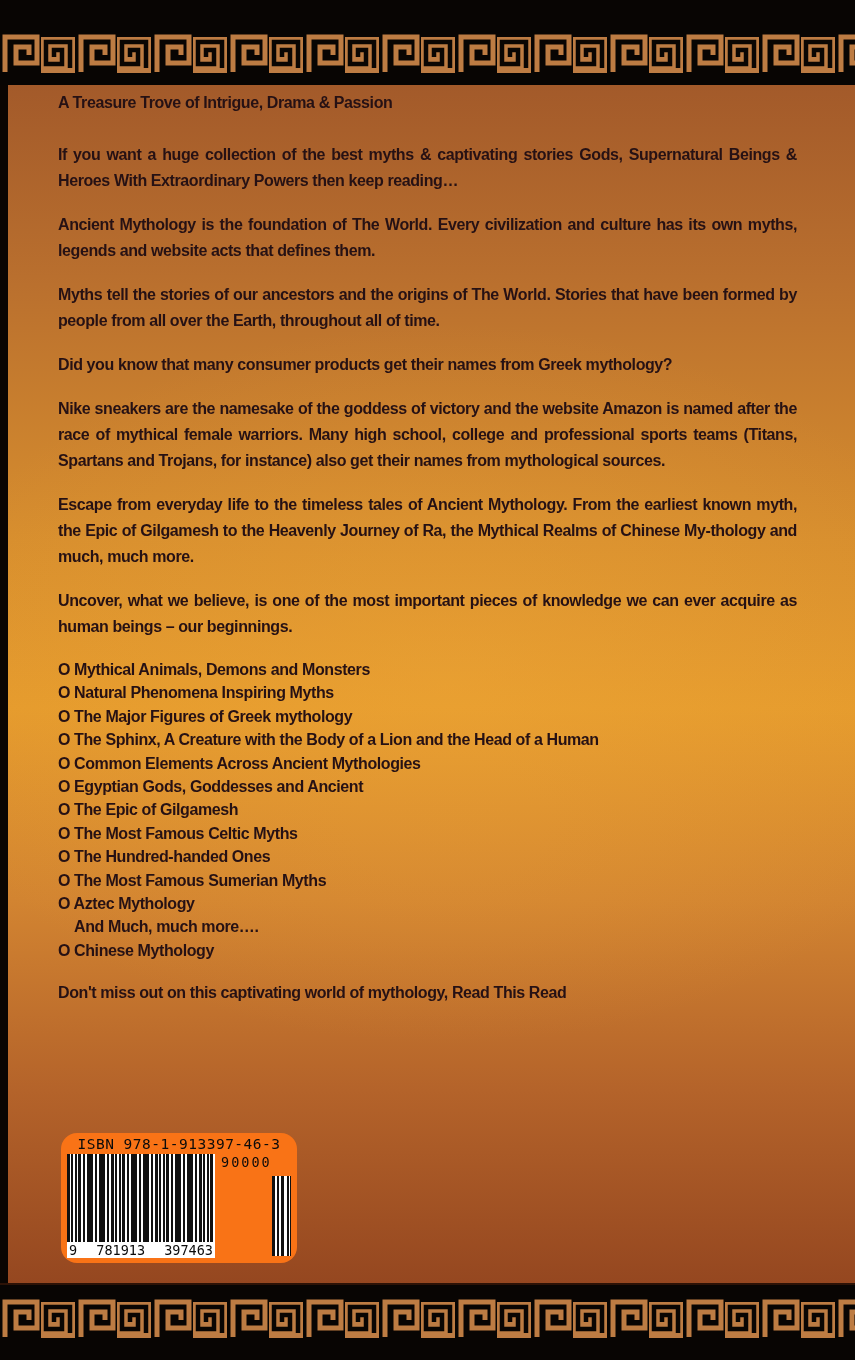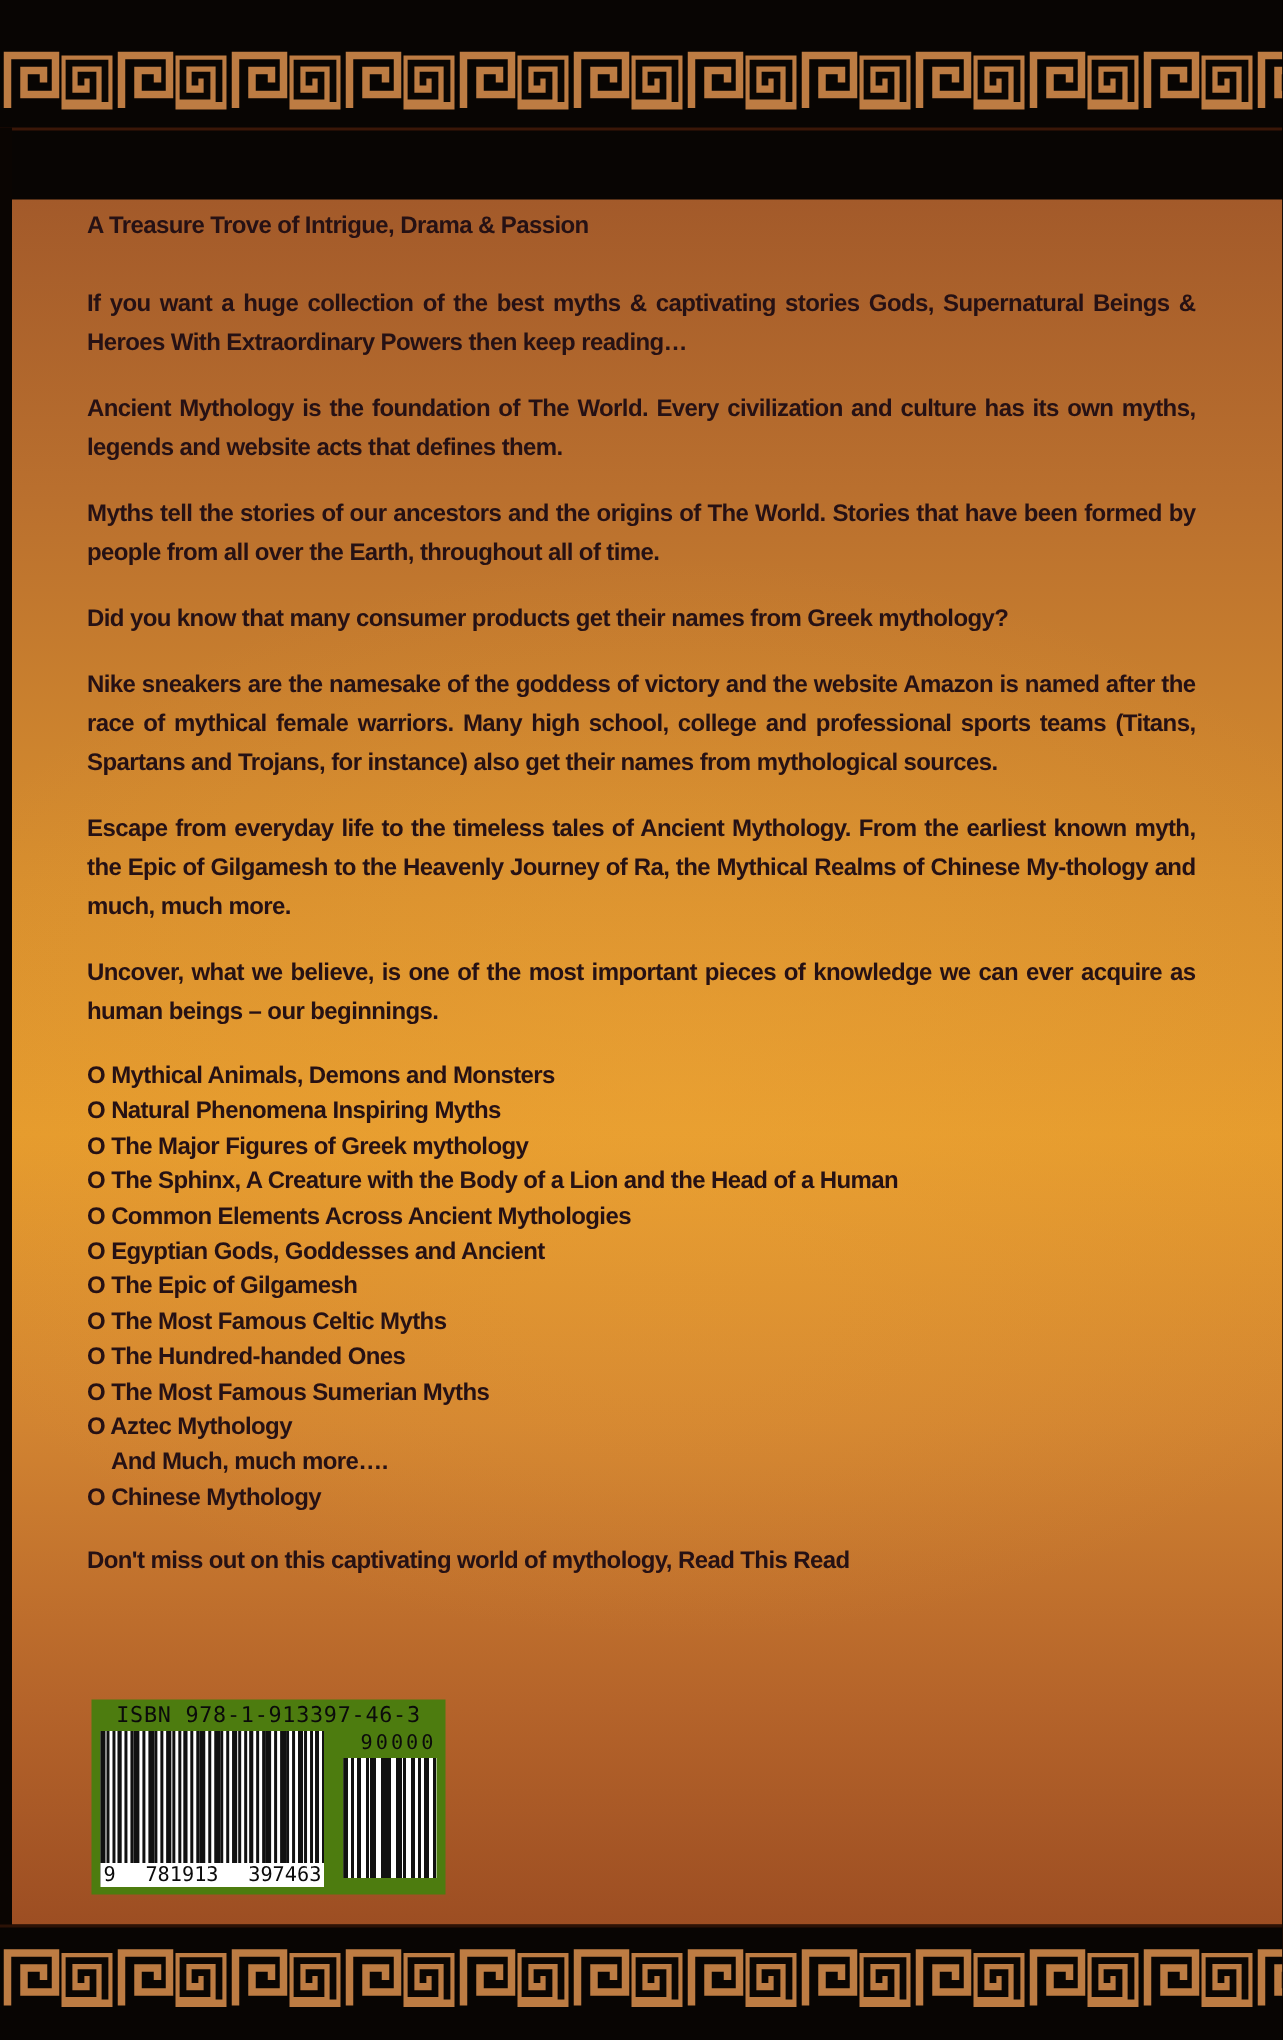--- a/index.html
+++ b/index.html
@@ -20,56 +20,55 @@
   .gk-b path { fill:none; stroke:#0a0603; stroke-width:4.5; }
   
   .content {
     position:absolute; left:8px; right:0; top:85px; height:1198px;
     background:
       radial-gradient(90% 42% at 52% 50%, rgba(240,168,56,0.38), rgba(240,168,56,0) 72%),
       linear-gradient(180deg,#a35a2a 0%, #b96f2e 16%, #d78e2e 38%, #e59b2d 52%,
                       #d28431 68%, #b4632a 84%, #954720 100%);
     box-sizing:border-box;
     padding:5px 58px 0 50px;
-    margin-top:48px;
   }
   .edge-left { position:absolute; left:0; top:85px; height:1198px; width:8px; background:#0a0502; }
   
   .para, .tagline, .item {
     color:#261114; font-weight:bold; font-size:16px;
     letter-spacing:-0.4px; margin:0 0 18px 0; line-height:26px;
   }
   .para.just { text-align:justify; }
   .tagline { margin-bottom:26px; }
   .heading { margin-bottom:21px; }
   .list { margin:0 0 9px 0; }
   .item { line-height:23.4px; margin:0; }
   .item.more { padding-left:16px; }
   .closing { margin-top:18px; }
   
   .barcode {
     position:absolute; left:61px; top:1133px; width:236px; height:130px;
-    background:#4d7c0f; box-sizing:border-box; padding:3px 6px;
-    font-family:"DejaVu Sans Mono", monospace; color:#0b0b0b;
+    background:#f97316; box-sizing:border-box; padding:3px 6px;
+    font-family:"DejaVu Sans Mono", monospace; color:#0b0b0b;border-radius:16px;
   }
   .isbn { font-size:14.5px; letter-spacing:0.5px; text-align:center; white-space:nowrap; }
   .bc-row { display:flex; margin-top:2px; }
   .bc-main {
     position:relative; width:152px; height:102px;
     background:
       repeating-linear-gradient(90deg,#111 0 2px, rgba(0,0,0,0) 2px 4px),
       repeating-linear-gradient(90deg,#111 0 3px, rgba(0,0,0,0) 3px 11px),
       #fff;
   }
   .bc-digits {
     position:absolute; bottom:-2px; left:0; right:0;
     display:flex; justify-content:space-between;
     background:#fff; font-size:13.5px; padding:0 2px;
   }
-  .bc-addon { width:70px; margin-left:6px; display:flex; flex-direction:column; }
+  .bc-addon { width:70px; margin-left:6px; display:flex; flex-direction:row; }
   .addon-code { font-size:13.5px; letter-spacing:2px; text-align:right; white-space:nowrap; }
   .addon-bars {
     margin-top:2px; height:80px; width:62px; align-self:flex-end;
     background:
       repeating-linear-gradient(90deg,#111 0 2px, rgba(0,0,0,0) 2px 5px),
       repeating-linear-gradient(90deg,#111 0 3px, rgba(0,0,0,0) 3px 9px),
       #fff;
   }
 </style>
 </head>

